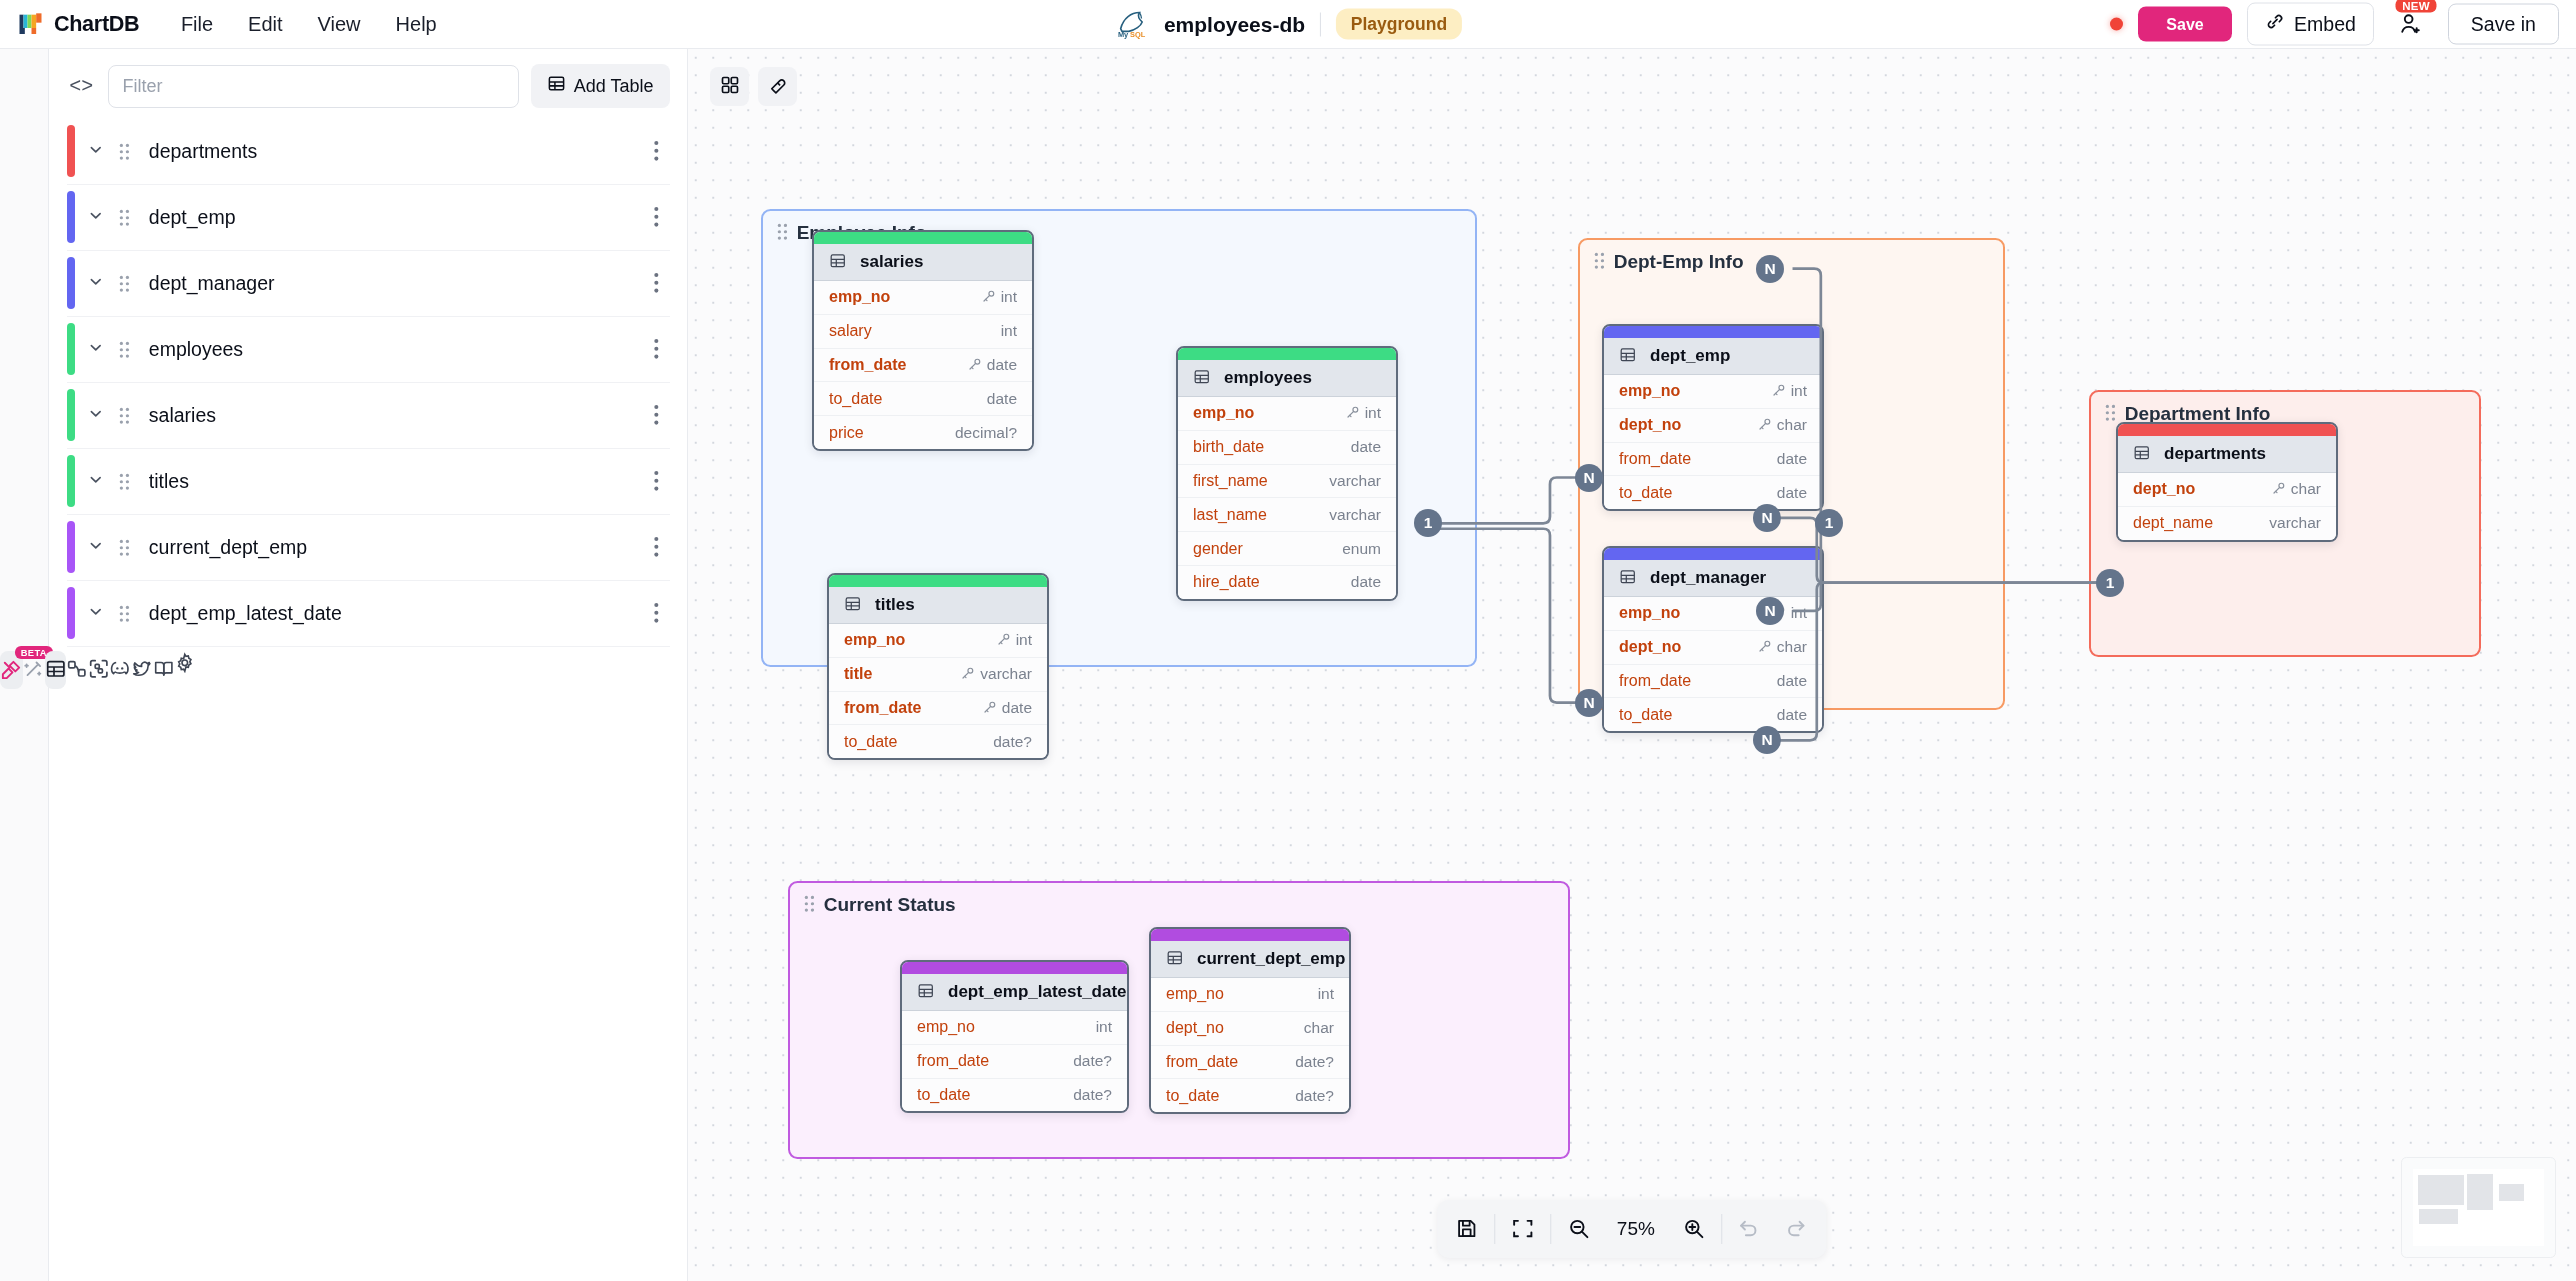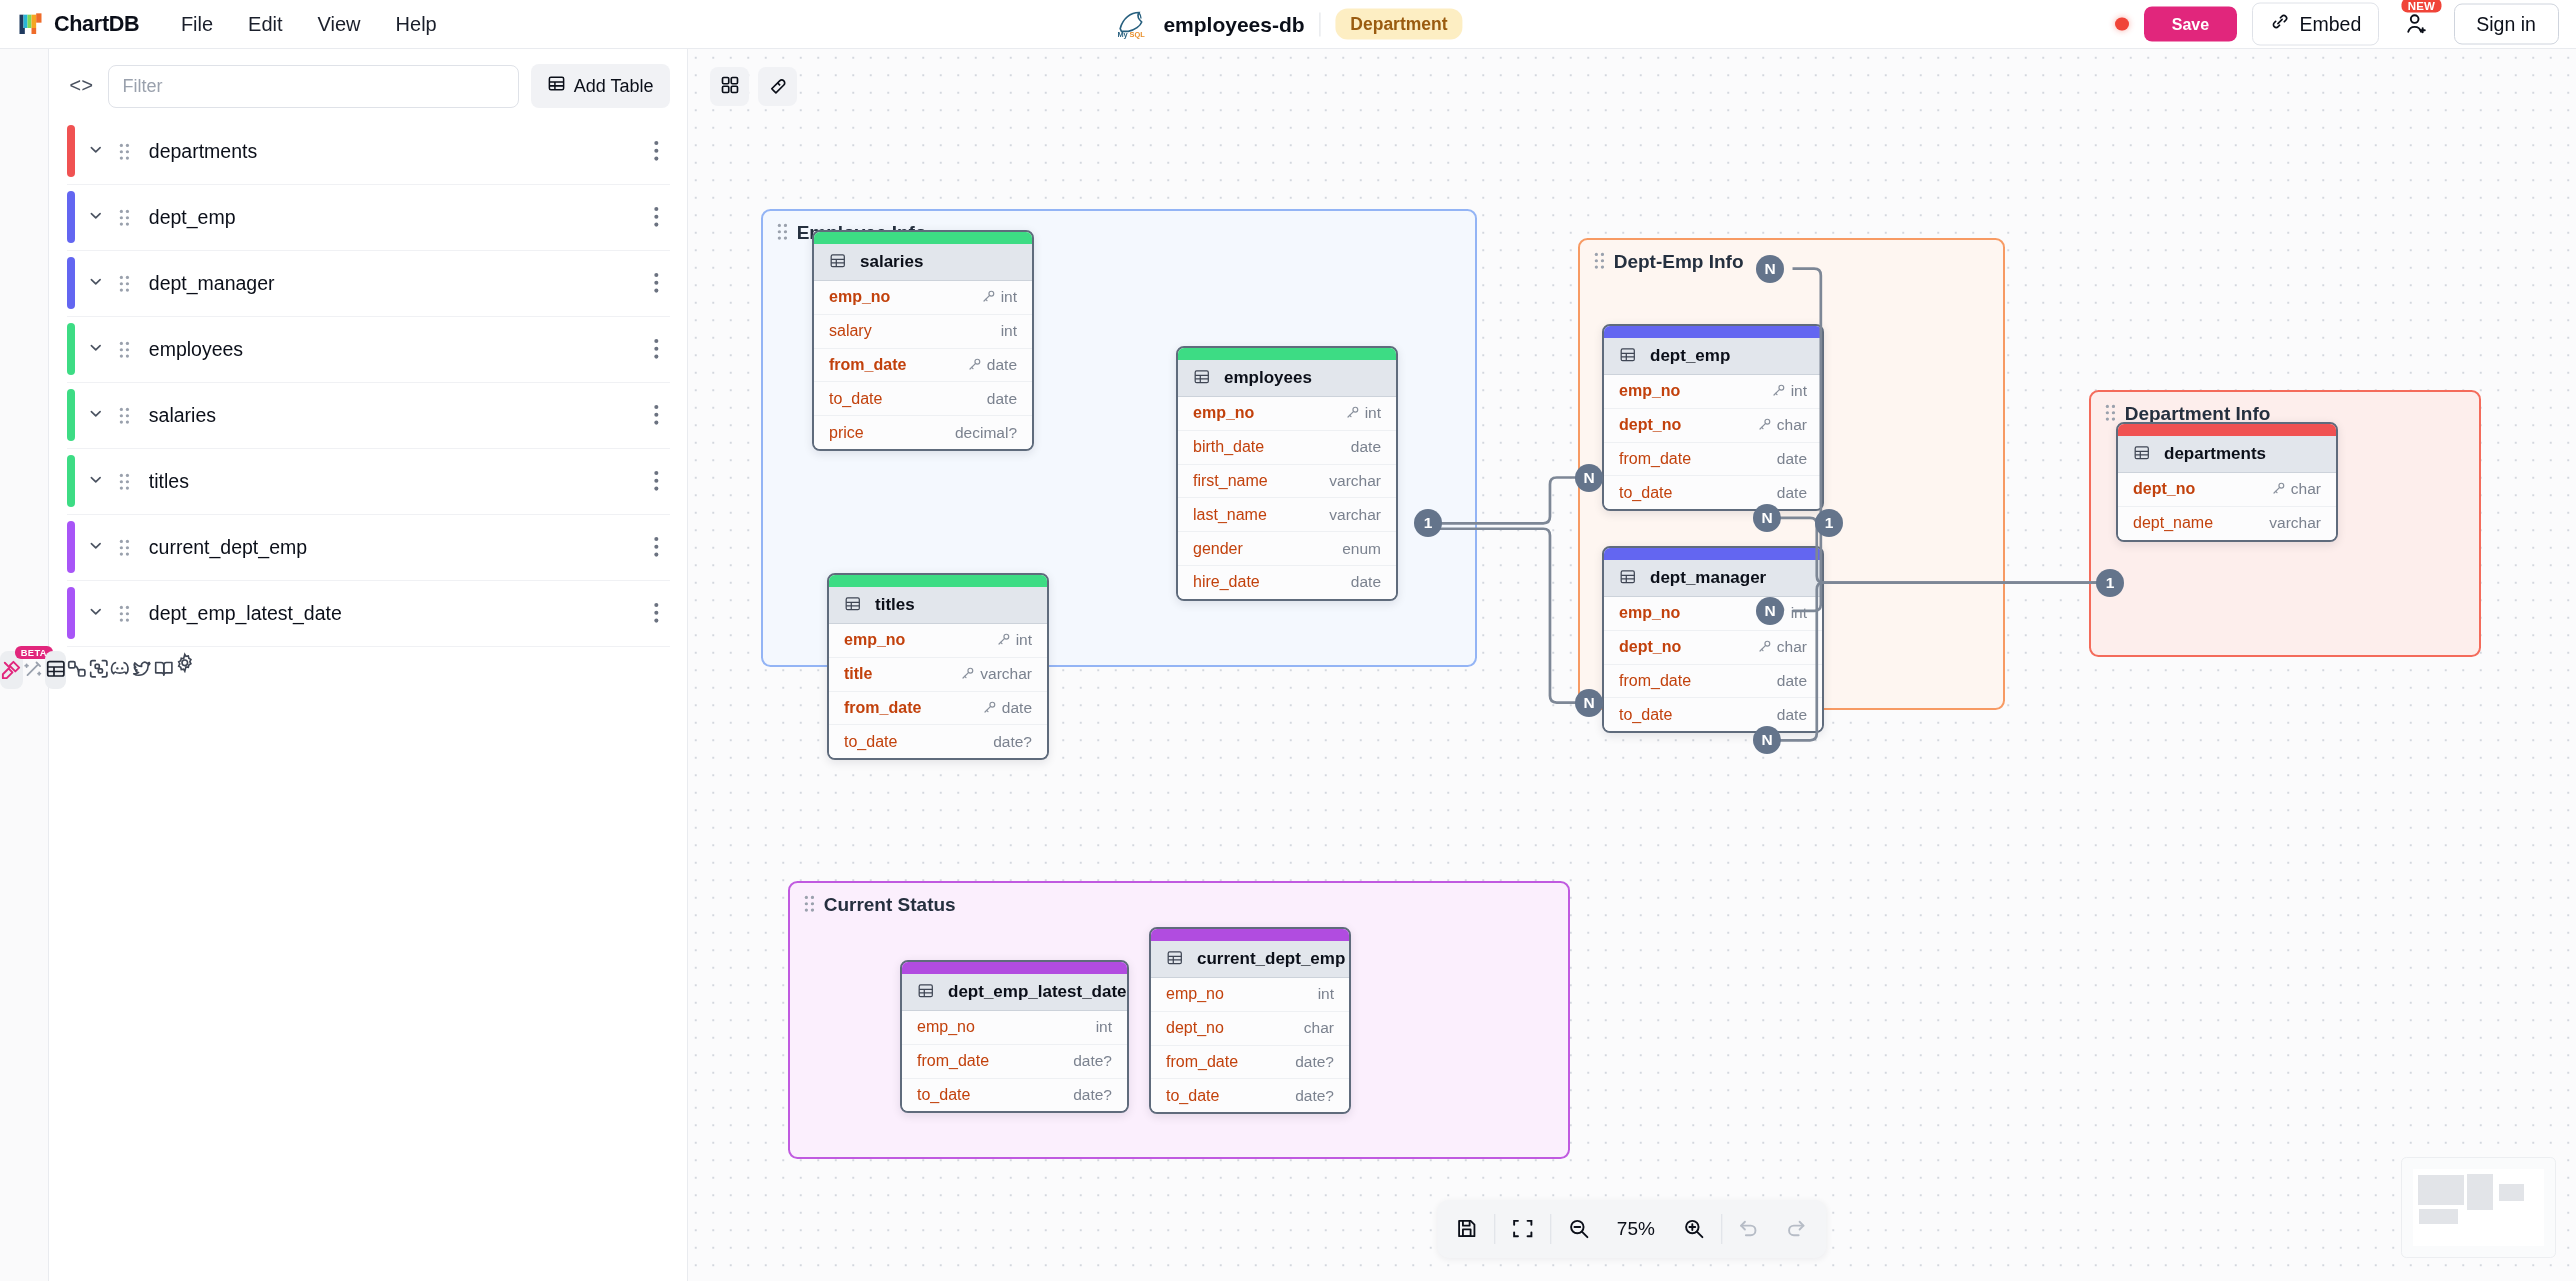--- a/index.html
+++ b/index.html
@@ -210,21 +210,21 @@
     <span class="mysql-logo">
       <svg width="35" height="31" viewBox="0 0 52 46">
         <path d="M10 30 C14 14, 26 6, 38 6 C34 12, 38 16, 42 20 C40 26, 32 32, 22 34 L12 34 Z" fill="none" stroke="#28607f" stroke-width="2.4"></path>
         <path d="M38 6 C40 9, 41 12, 41 15" fill="none" stroke="#28607f" stroke-width="2"></path>
         <text x="6" y="43" font-family="Liberation Sans, sans-serif" font-size="11" font-weight="700" fill="#28607f">My</text>
         <text x="24" y="43" font-family="Liberation Sans, sans-serif" font-size="11" font-weight="700" fill="#e88f2a">SQL</text>
       </svg>
     </span>
     <span class="db-name">employees-db</span>
     <span class="vdiv"></span>
-    <span class="playground-badge">Department</span>
+    <span class="playground-badge">Playground</span>
   </div>
 
   <div class="right-actions">
     <span class="unsaved-dot"></span>
     <button class="btn-save">Save</button>
     <button class="btn-embed">
       <span>
         <svg width="20" height="20" viewBox="0 0 24 24" fill="none" stroke="#0b0f19" stroke-width="2" stroke-linecap="round">
           <path d="M9.5 14.5 L14.5 9.5"></path>
           <path d="M12.5 7.5 L14.2 5.8 a3.3 3.3 0 0 1 4.7 4.7 L17.2 12.2"></path>
@@ -236,21 +236,21 @@
     <span class="icon-user-wrap">
       <span class="new-badge">NEW</span>
       <span>
         <svg width="25.6" height="25.6" viewBox="0 0 24 24" fill="none" stroke="#0b0f19" stroke-width="1.8" stroke-linecap="round">
           <circle cx="10" cy="8" r="3.6"></circle>
           <path d="M4 20 a6.2 6.2 0 0 1 12 0"></path>
           <path d="M17.5 16.5 v4 M15.5 18.5 h4"></path>
         </svg>
       </span>
     </span>
-    <button class="btn-signin">Sign in</button>
+    <button class="btn-signin">Save in</button>
   </div>
 </div>
 
 <div class="rail">
   <div class="rail-btn active">
     <span>
       <svg width="23" height="23" viewBox="0 0 24 24" fill="none" stroke="#e1267c" stroke-width="2" stroke-linecap="round" stroke-linejoin="round">
         <path d="M3 17 L9 11 l4 4 l-6 6 H3 z"></path>
         <path d="M14 4 l6 6 l-4 4 l-6 -6 z"></path>
         <path d="M5 5 l5 5"></path>

